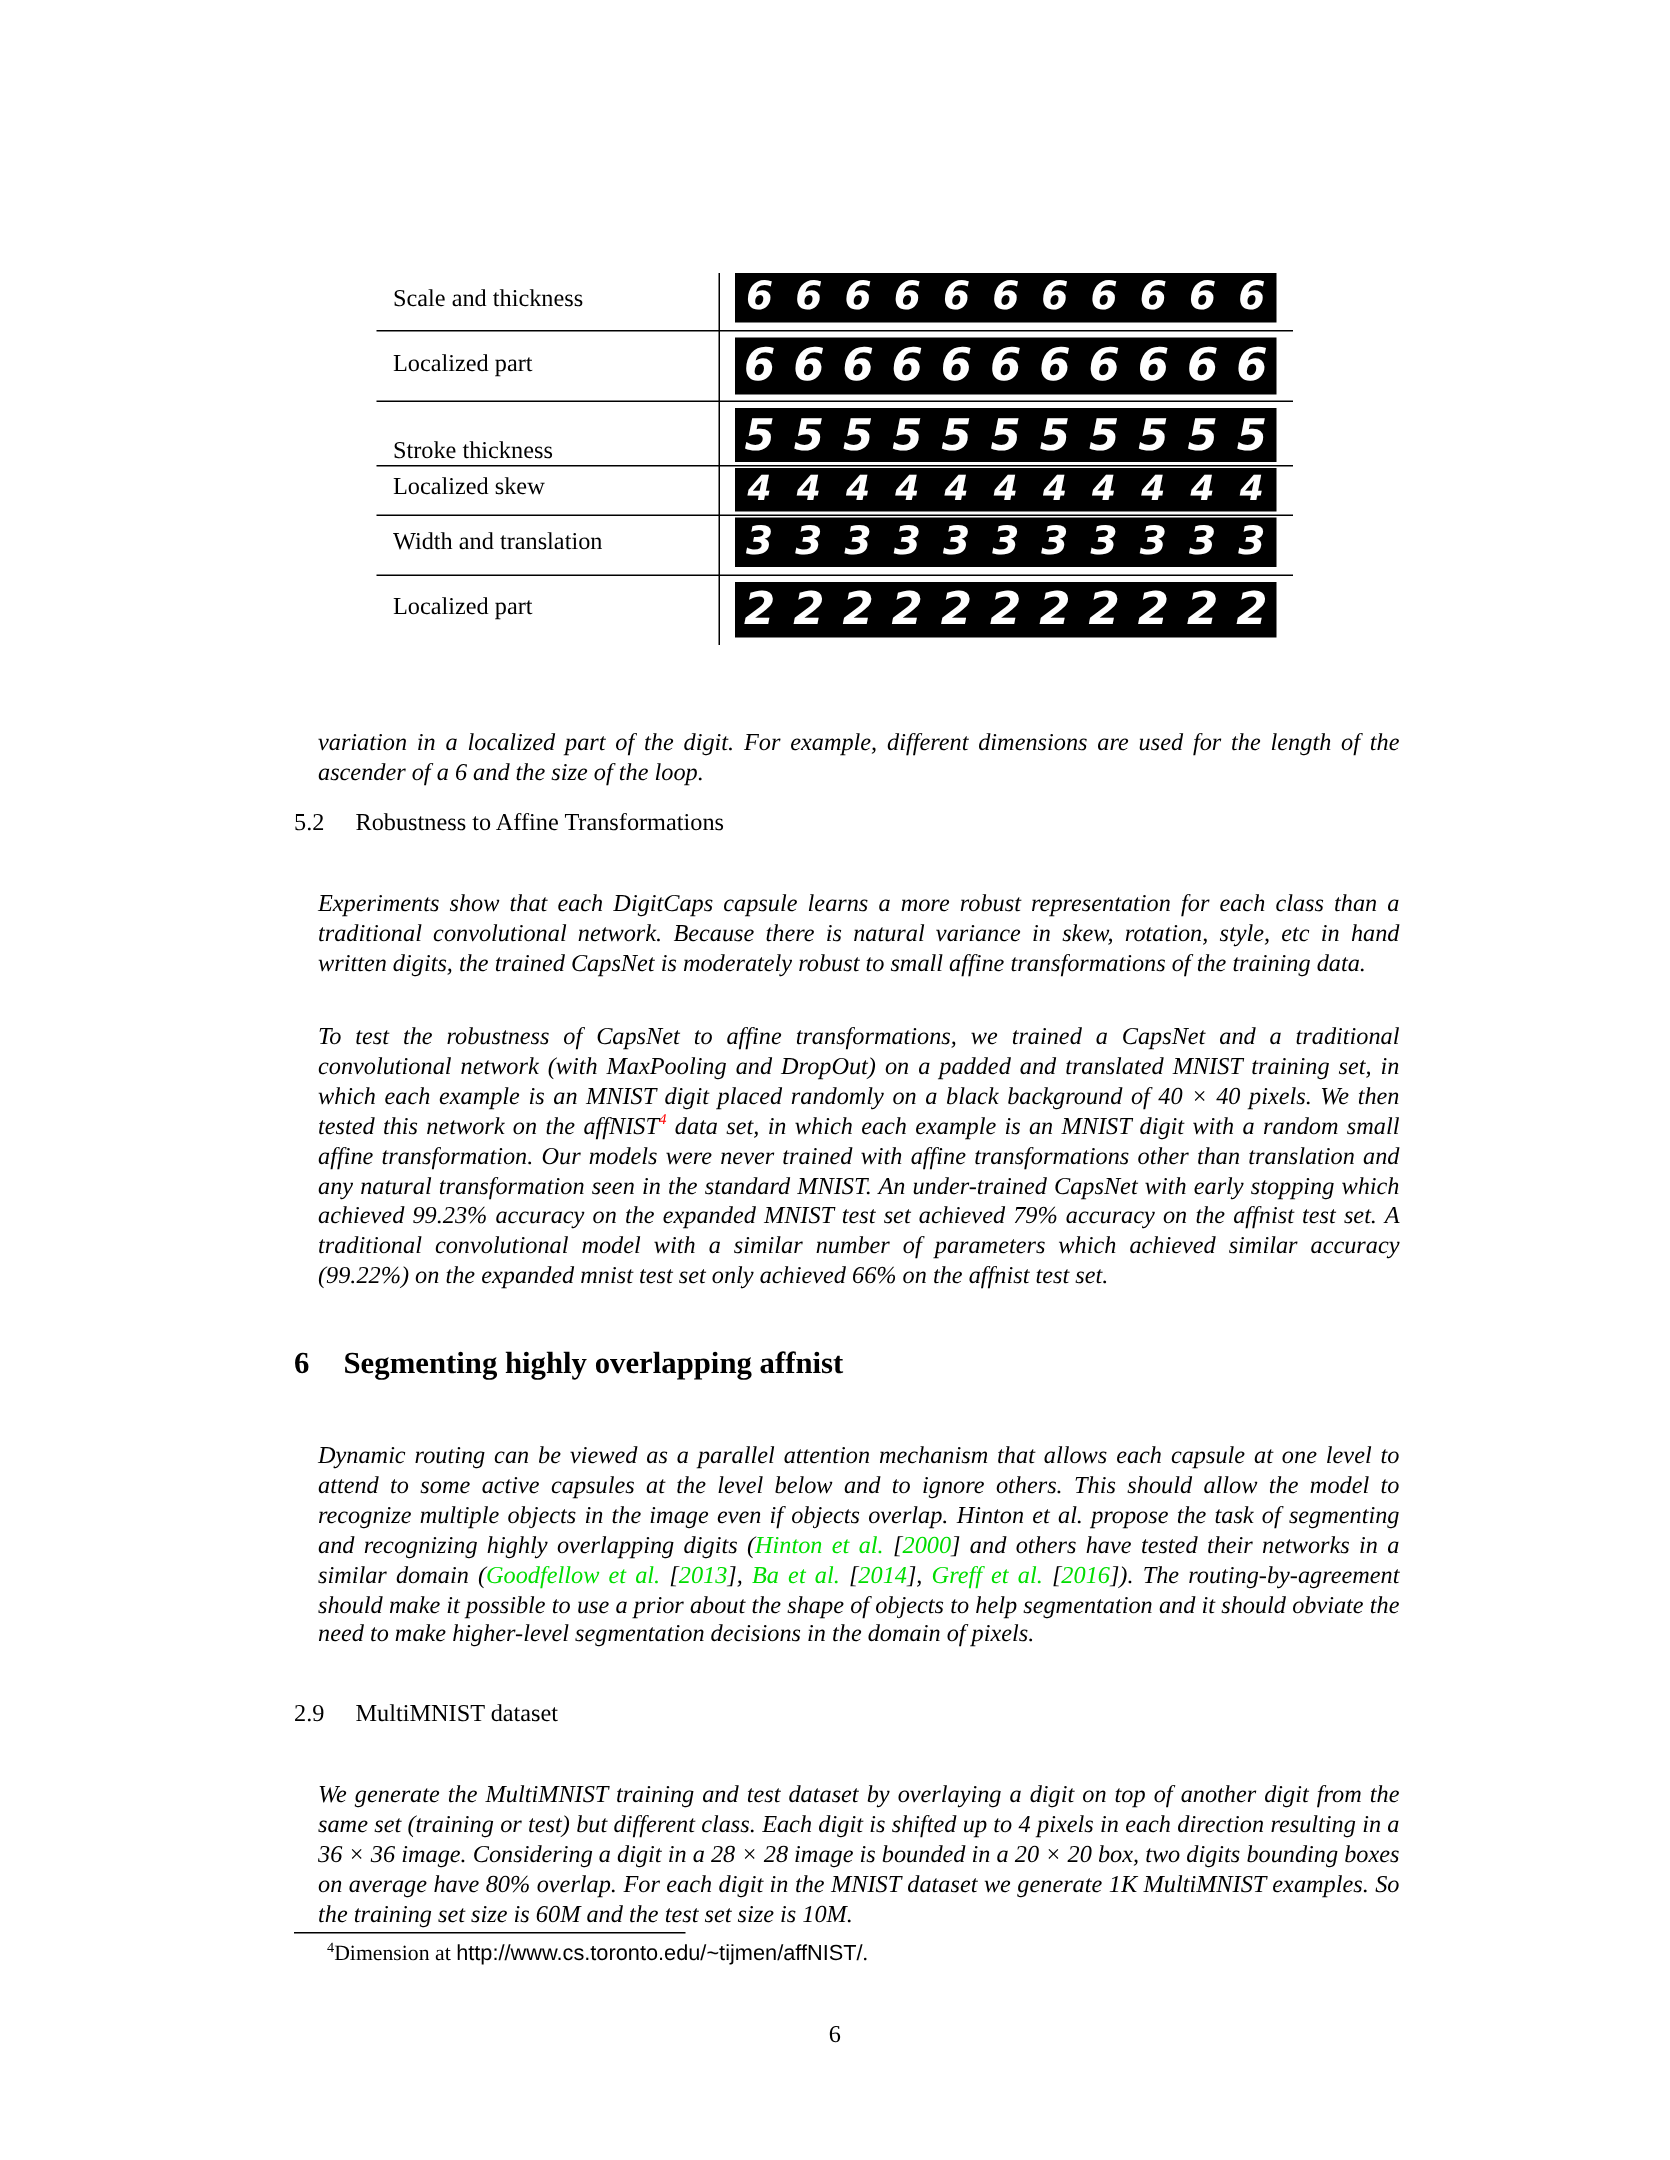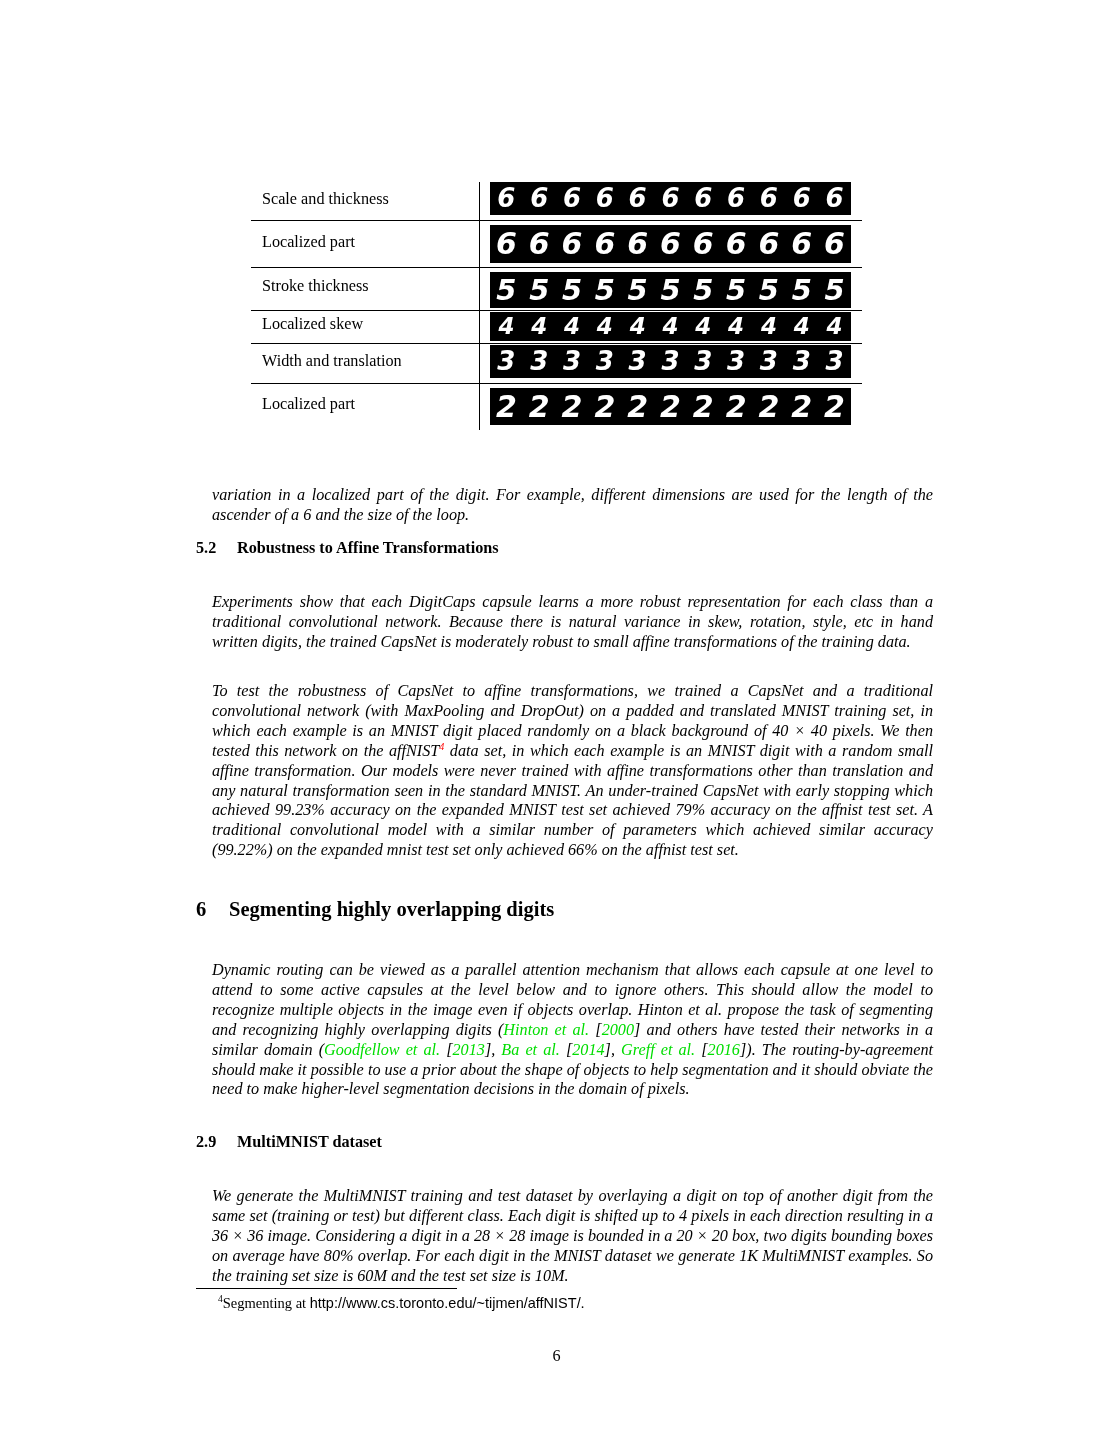--- a/index.html
+++ b/index.html
@@ -9,21 +9,21 @@
   .fig { position: absolute; left: 251px; top: 182px; width: 611px; height: 248px; }
   .fig-row { position: absolute; left: 0; width: 611px; }
   .fig-row .lbl { position: absolute; left: 11px; font-size: 16.2px; }
   .fig-row .strip { position: absolute; left: 239px; width: 361px; background: #000;
                     display: flex; justify-content: space-around; align-items: center; overflow: hidden; }
   .fig-row .digit { color: #fff; font-family: "DejaVu Sans", sans-serif; font-weight: bold;
                     text-align: center; width: 30px; display: inline-block; }
   .fig-hline { position: absolute; left: 0; height: 1px; background: #000; }
   .fig-vline { position: absolute; left: 228px; top: 0; width: 1px; height: 248px; background: #000; }
   .p { position: absolute; left: 196px; width: 721px; font-size: 16.2px; line-height: 19.9px; text-align: justify; margin: 16px; font-style: italic; }
-  .h2 { position: absolute; left: 196px; font-size: 16.2px; font-weight: bold; margin: 0; }
+  .h2 { position: absolute; left: 196px; font-size: 16.2px; font-weight: normal; margin: 0; }
   .h1 { position: absolute; left: 196px; font-size: 20.5px; font-weight: bold; margin: 0; }
   .secnum { display: inline-block; }
   .cite { color: #00dd00; }
   .sup-red { color: #ff0000; font-size: 10px; vertical-align: super; line-height: 0; }
   .mono-link { font-family: Liberation Sans, sans-serif; color: #000000; font-size: 14.5px; }
   .fn-rule { position: absolute; left: 196px; top: 1288px; width: 261px; height: 1px; background: #000; }
   .footnote { position: absolute; left: 218px; top: 1294px; font-size: 14.5px; }
   .footnote sup { font-size: 9.5px; }
   .pagenum { position: absolute; left: 0; width: 1113px; top: 1347px; text-align: center; font-size: 16.2px; }
 </style>
@@ -66,21 +66,21 @@
         <span class="digit" style="font-size: 30px; line-height: 38px; font-style: italic;">6</span>
         <span class="digit" style="font-size: 30px; line-height: 38px; font-style: italic;">6</span>
         <span class="digit" style="font-size: 30px; line-height: 38px; font-style: italic;">6</span>
         <span class="digit" style="font-size: 30px; line-height: 38px; font-style: italic;">6</span>
         <span class="digit" style="font-size: 30px; line-height: 38px; font-style: italic;">6</span>
       </div>
   </div>
   <div class="fig-hline" style="top:85px;width:611px;"></div>
 
   <div class="fig-row" style="top:86px;height:42px;">
-    <span class="lbl" style="top:9px;">Stroke thickness</span>
+    <span class="lbl" style="top:23px;">Stroke thickness</span>
     <div class="strip" style="top:4px;height:36px;">
         <span class="digit" style="font-size: 29px; line-height: 36px; font-style: italic;">5</span>
         <span class="digit" style="font-size: 29px; line-height: 36px; font-style: italic;">5</span>
         <span class="digit" style="font-size: 29px; line-height: 36px; font-style: italic;">5</span>
         <span class="digit" style="font-size: 29px; line-height: 36px; font-style: italic;">5</span>
         <span class="digit" style="font-size: 29px; line-height: 36px; font-style: italic;">5</span>
         <span class="digit" style="font-size: 29px; line-height: 36px; font-style: italic;">5</span>
         <span class="digit" style="font-size: 29px; line-height: 36px; font-style: italic;">5</span>
         <span class="digit" style="font-size: 29px; line-height: 36px; font-style: italic;">5</span>
         <span class="digit" style="font-size: 29px; line-height: 36px; font-style: italic;">5</span>
@@ -146,25 +146,25 @@
 
 <p class="p" style="top:470px;">variation in a localized part of the digit. For example, different dimensions are used for the length of the ascender of a 6 and the size of the loop.</p>
 
 <h3 class="h2" style="top:539px;">
   <span class="secnum" style="width:41px;">5.2</span><span>Robustness to Affine Transformations</span>
 </h3>
 <p class="p" style="top:577px;">Experiments show that each DigitCaps capsule learns a more robust representation for each class than a traditional convolutional network. Because there is natural variance in skew, rotation, style, etc in hand written digits, the trained CapsNet is moderately robust to small affine transformations of the training data.</p>
 <p class="p" style="top:666px;"><span>To test the robustness of CapsNet to affine transformations, we trained a CapsNet and a traditional convolutional network (with MaxPooling and DropOut) on a padded and translated MNIST training set, in which each example is an MNIST digit placed randomly on a black background of 40 × 40 pixels. We then tested this network on the affNIST</span><sup class="sup-red">4</sup><span> data set, in which each example is an MNIST digit with a random small affine transformation. Our models were never trained with affine transformations other than translation and any natural transformation seen in the standard MNIST. An under-trained CapsNet with early stopping which achieved 99.23% accuracy on the expanded MNIST test set achieved 79% accuracy on the affnist test set.  A traditional convolutional model with a similar number of parameters which achieved similar accuracy (99.22%) on the expanded mnist test set only achieved 66% on the affnist test set.</span></p>
 
 <h2 class="h1" style="top:898px;">
-  <span class="secnum" style="width:33px;">6</span><span>Segmenting highly overlapping digits</span>
+  <span class="secnum" style="width:33px;">6</span><span>Segmenting highly overlapping affnist</span>
 </h2>
 <p class="p" style="top:945px;"><span>Dynamic routing can be viewed as a parallel attention mechanism that allows each capsule at one level to attend to some active capsules at the level below and to ignore others. This should allow the model to recognize multiple objects in the image even if objects overlap. Hinton et al. propose the task of segmenting and recognizing highly overlapping digits (</span><span class="cite">Hinton et al.</span> [<span class="cite">2000</span><span>] and others have tested their networks in a similar domain (</span><span class="cite">Goodfellow et al.</span> [<span class="cite">2013</span>], <span class="cite">Ba et al.</span> [<span class="cite">2014</span>], <span class="cite">Greff et al.</span> [<span class="cite">2016</span><span>]). The routing-by-agreement should make it possible to use a prior about the shape of objects to help segmentation and it should obviate the need to make higher-level segmentation decisions in the domain of pixels.</span></p>
 
 <h3 class="h2" style="top:1133px;">
   <span class="secnum" style="width:41px;">2.9</span><span>MultiMNIST dataset</span>
 </h3>
 <p class="p" style="top:1171px;">We generate the MultiMNIST training and test dataset by overlaying a digit on top of another digit from the same set (training or test) but different class. Each digit is shifted up to 4 pixels in each direction resulting in a 36 × 36 image. Considering a digit in a 28 × 28 image is bounded in a 20 × 20 box, two digits bounding boxes on average have 80% overlap. For each digit in the MNIST dataset we generate 1K MultiMNIST examples. So the training set size is 60M and the test set size is 10M.</p>
 
 <div class="fn-rule"></div>
-<div class="footnote"><sup>4</sup><span>Segmenting at </span><span class="mono-link">http://www.cs.toronto.edu/~tijmen/affNIST/</span><span>.</span></div>
+<div class="footnote"><sup>4</sup><span>Dimension at </span><span class="mono-link">http://www.cs.toronto.edu/~tijmen/affNIST/</span><span>.</span></div>
 
 <div class="pagenum">6</div>
 
 </body></html>

